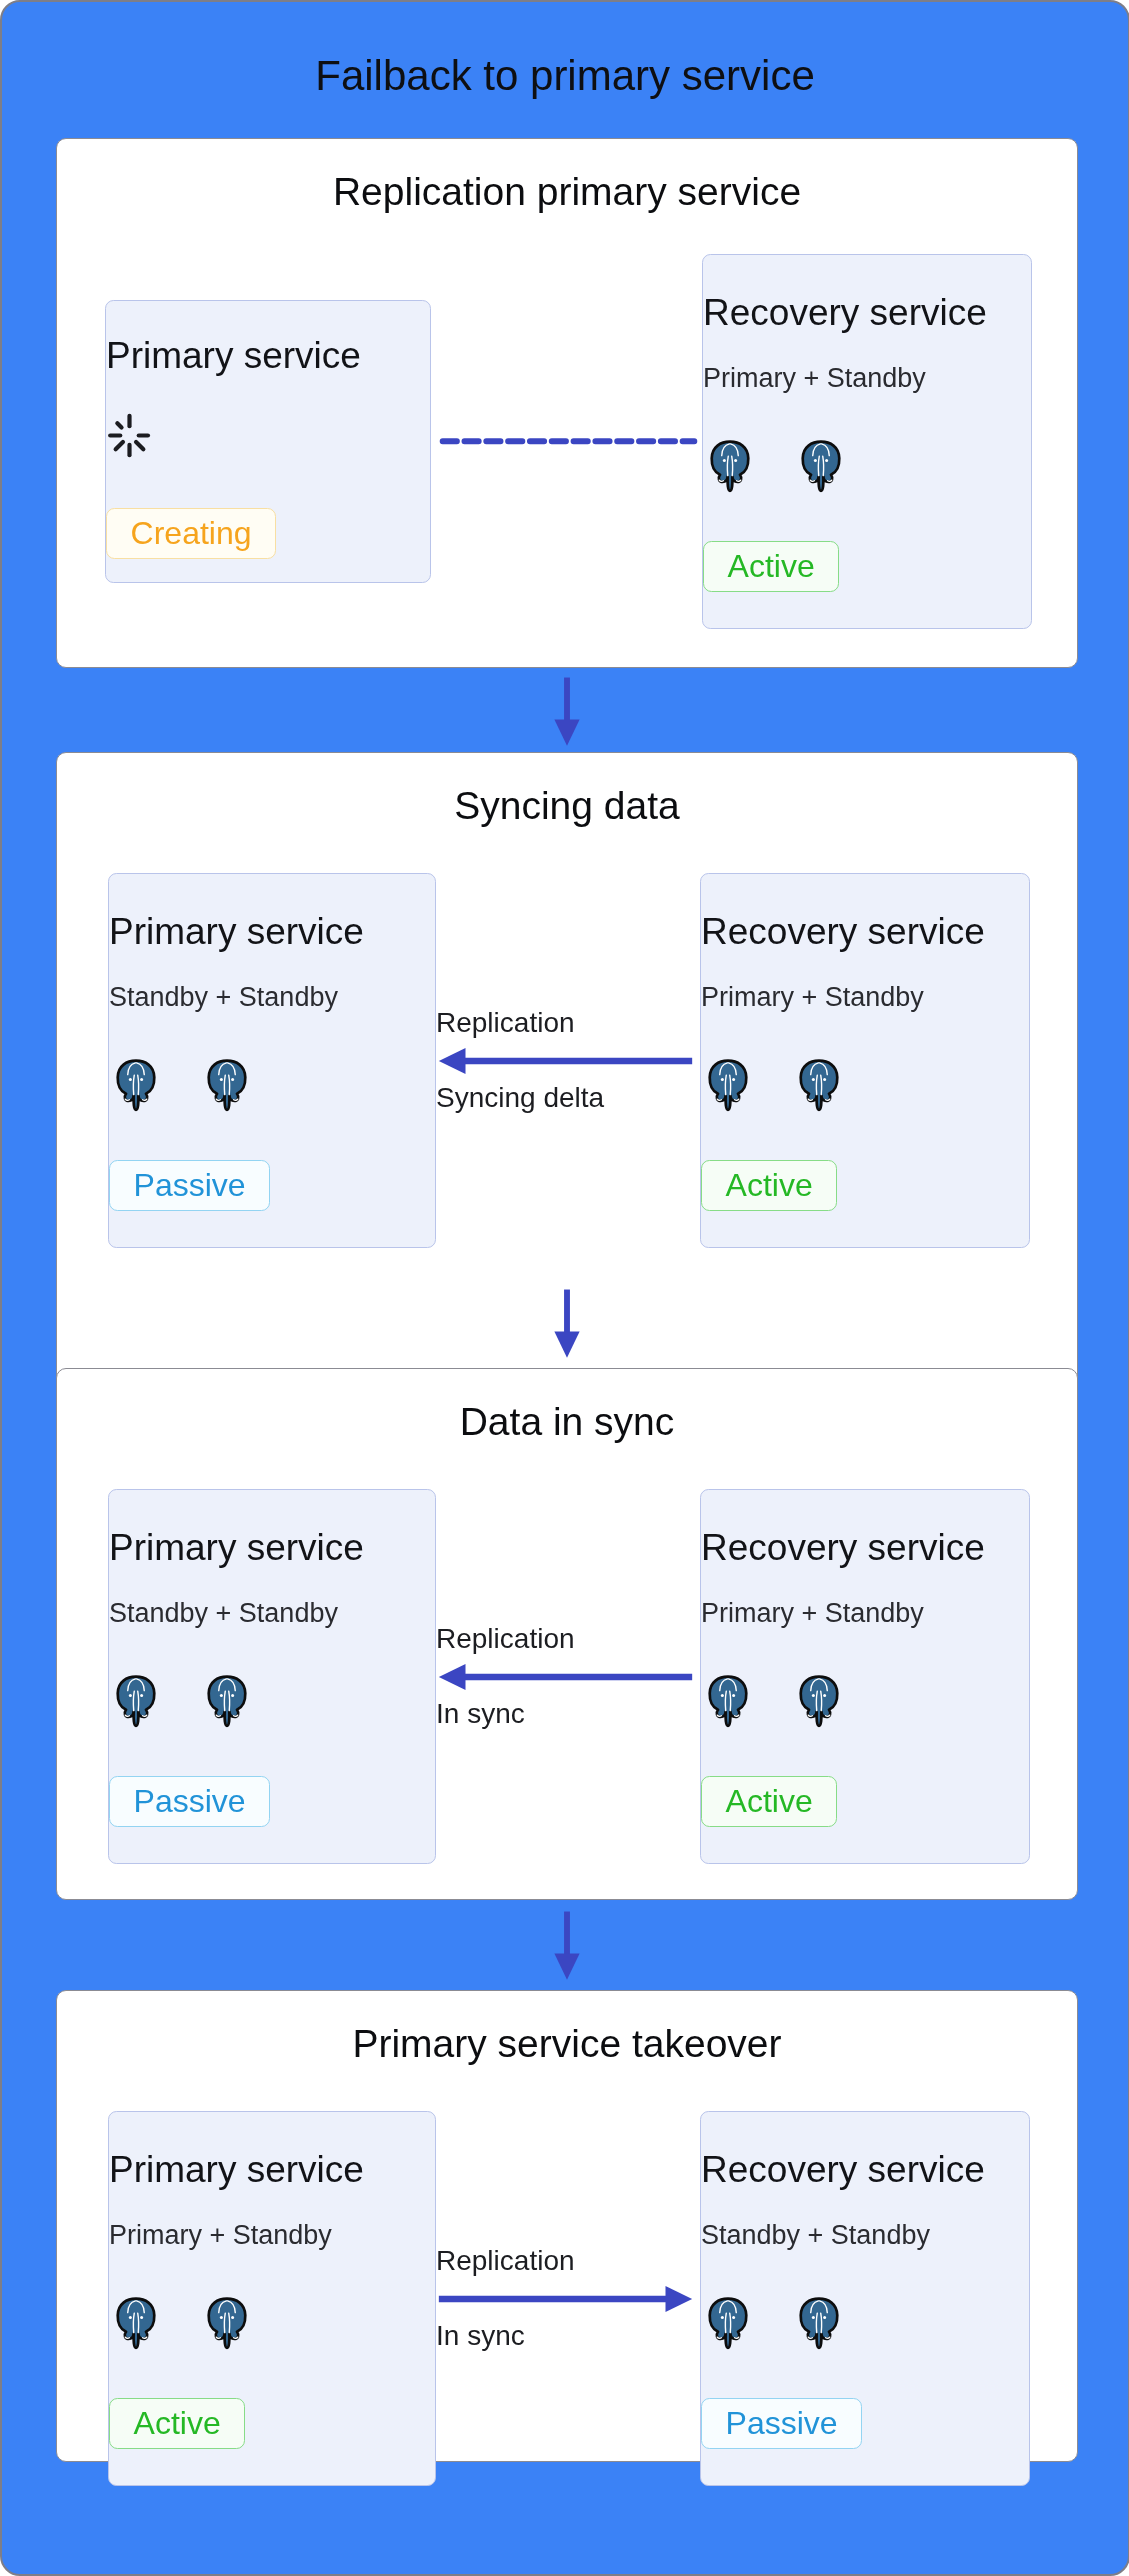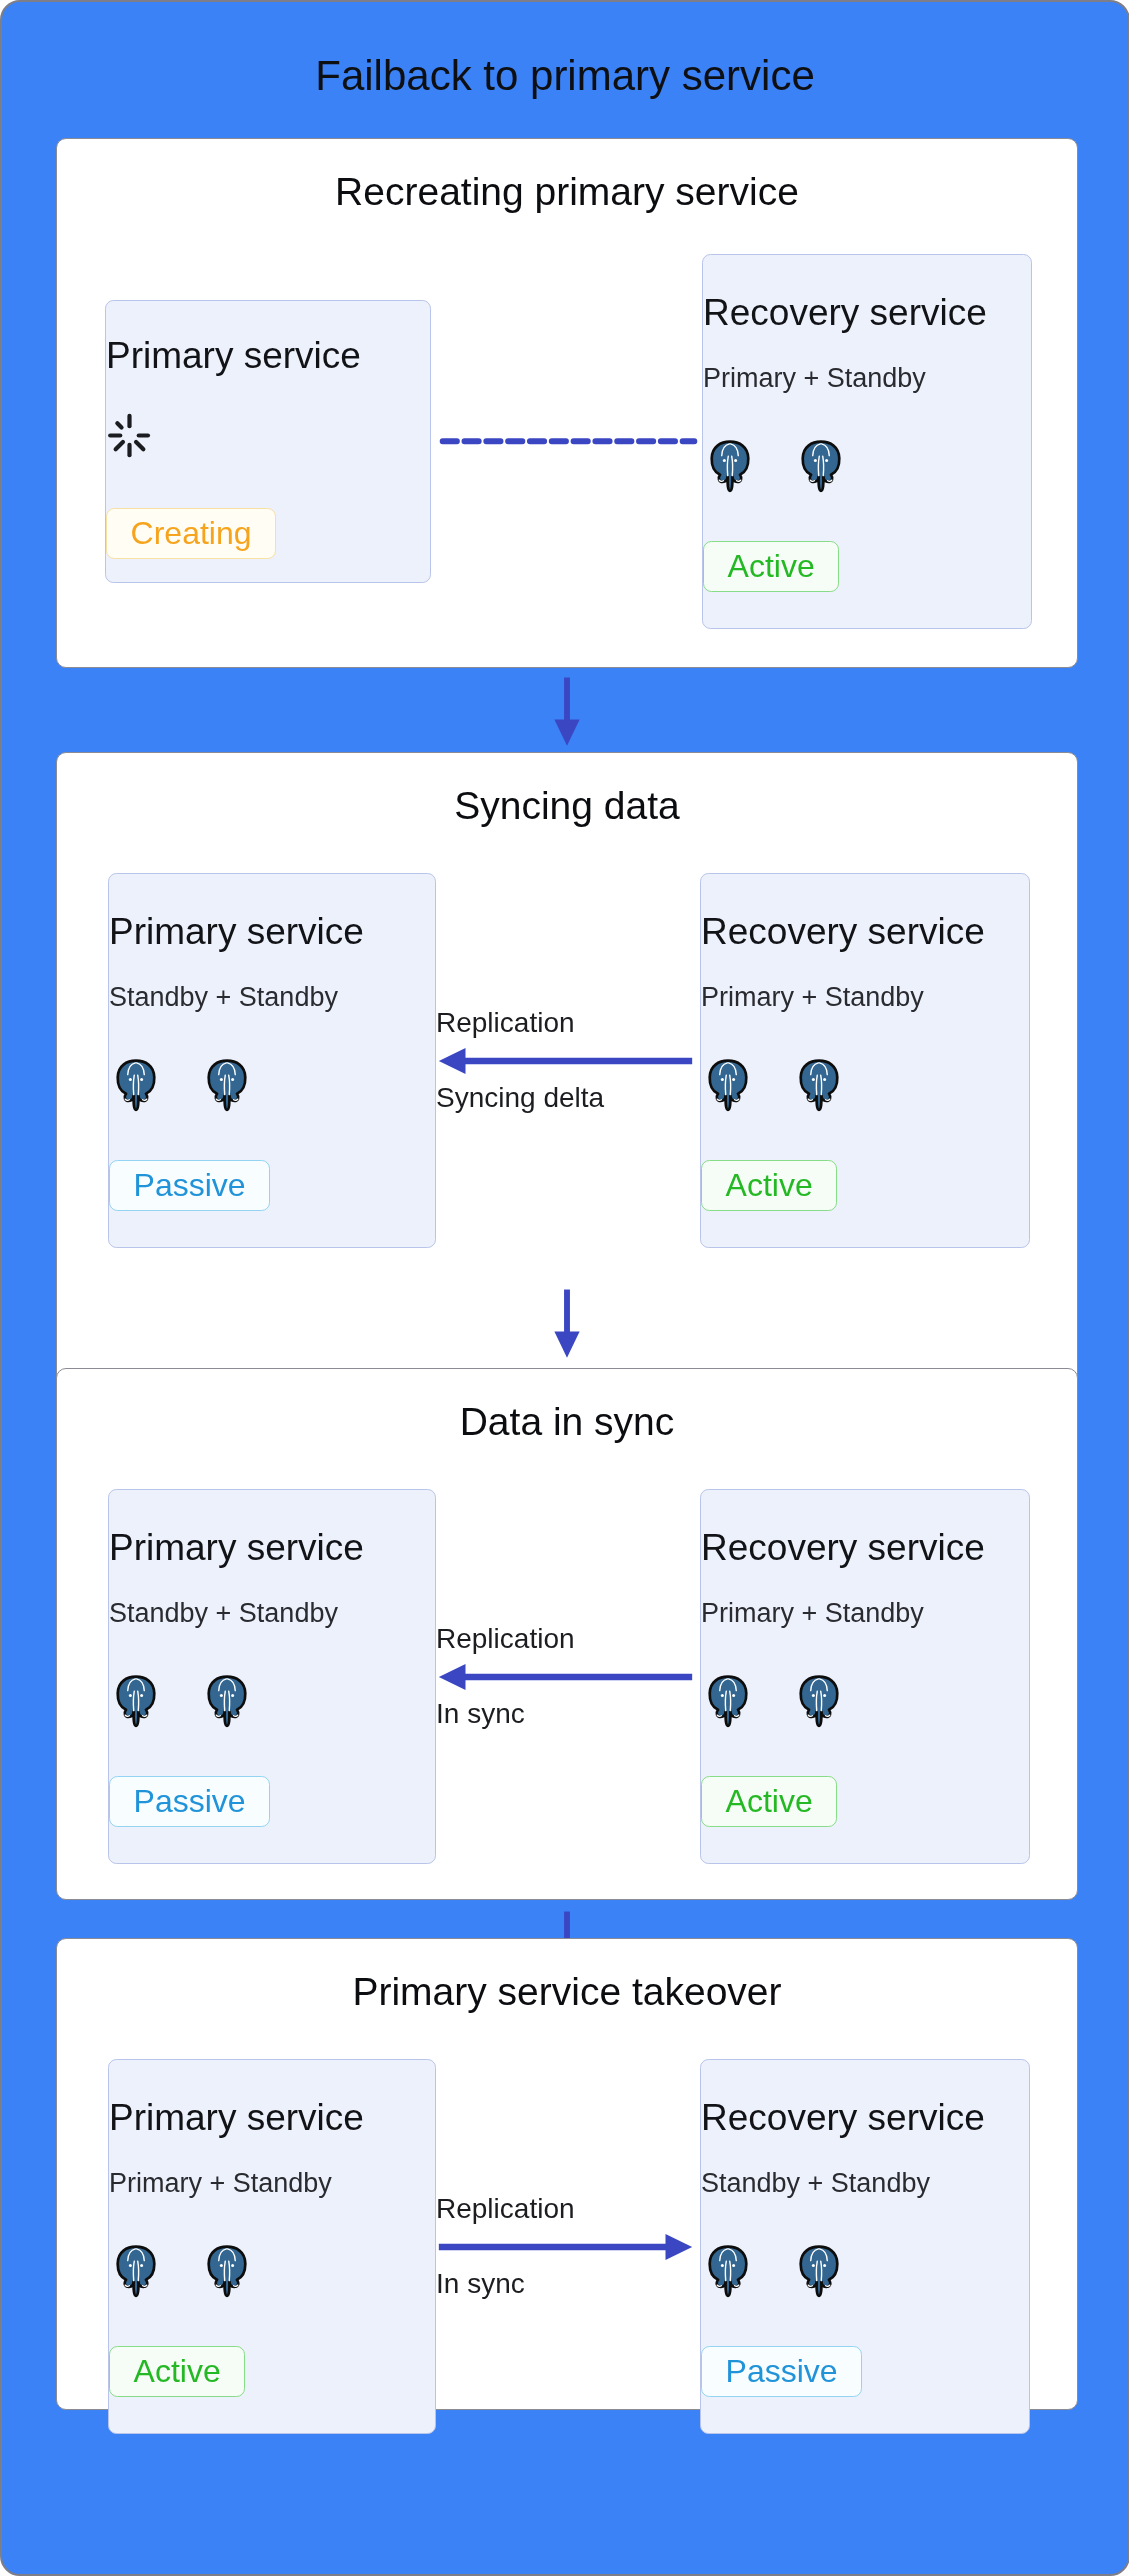--- a/index.html
+++ b/index.html
@@ -82,21 +82,21 @@
     <path class="pg-detail" d="M37.5 77.5 C35 79.5 31.5 79 30 76.5"></path>
     <path class="pg-detail" d="M62.5 77.5 C65 79.5 68.5 79 70 76.5"></path>
   </symbol>
 </svg>
 
 <div class="canvas">
 
   <h1 class="main-title">Failback to primary service</h1>
 
   <section class="stage" style="top:136px;height:530px">
-    <h2 class="stage-title">Recreating primary service</h2>
+    <h2 class="stage-title">Replication primary service</h2>
 
     <div class="card" style="left:48px;top:161px;width:326px;height:283px">
       <div class="card-title card-title--s1p">Primary service</div>
       <svg class="spinner" width="47" height="47" viewBox="0 0 56 56">
         <g class="spin-stroke" fill="none">
           <line x1="28" y1="4.5" x2="28" y2="17"></line>
           <line x1="39" y1="28" x2="50" y2="28"></line>
           <line x1="35.8" y1="35.8" x2="44.5" y2="44.5"></line>
           <line x1="28" y1="39" x2="28" y2="51.5"></line>
           <line x1="20.2" y1="35.8" x2="11.5" y2="44.5"></line>
@@ -216,21 +216,21 @@
       </div>
       <div class="badge badge--active">Active</div>
     </div>
   </section>
 
   <svg class="v-arrow" style="top:1907px" width="34" height="74" viewBox="0 0 40 88">
     <line class="arrow-stroke" x1="20" y1="3" x2="20" y2="57" stroke-width="7"></line>
     <path class="arrow-fill" d="M5 53 L35 53 L20 84 Z"></path>
   </svg>
 
-  <section class="stage" style="top:1936px;height:472px">
+  <section class="stage" style="top:1988px;height:472px">
     <h2 class="stage-title">Primary service takeover</h2>
 
     <div class="card" style="left:51px;top:120px;width:328px;height:375px">
       <div class="card-title">Primary service</div>
       <div class="card-subtitle">Primary + Standby</div>
       <div class="pg-row">
         <svg class="pg-icon" viewBox="0 0 100 106">
             <use href="#pg-elephant"></use>
           </svg>
         <svg class="pg-icon" viewBox="0 0 100 106">

